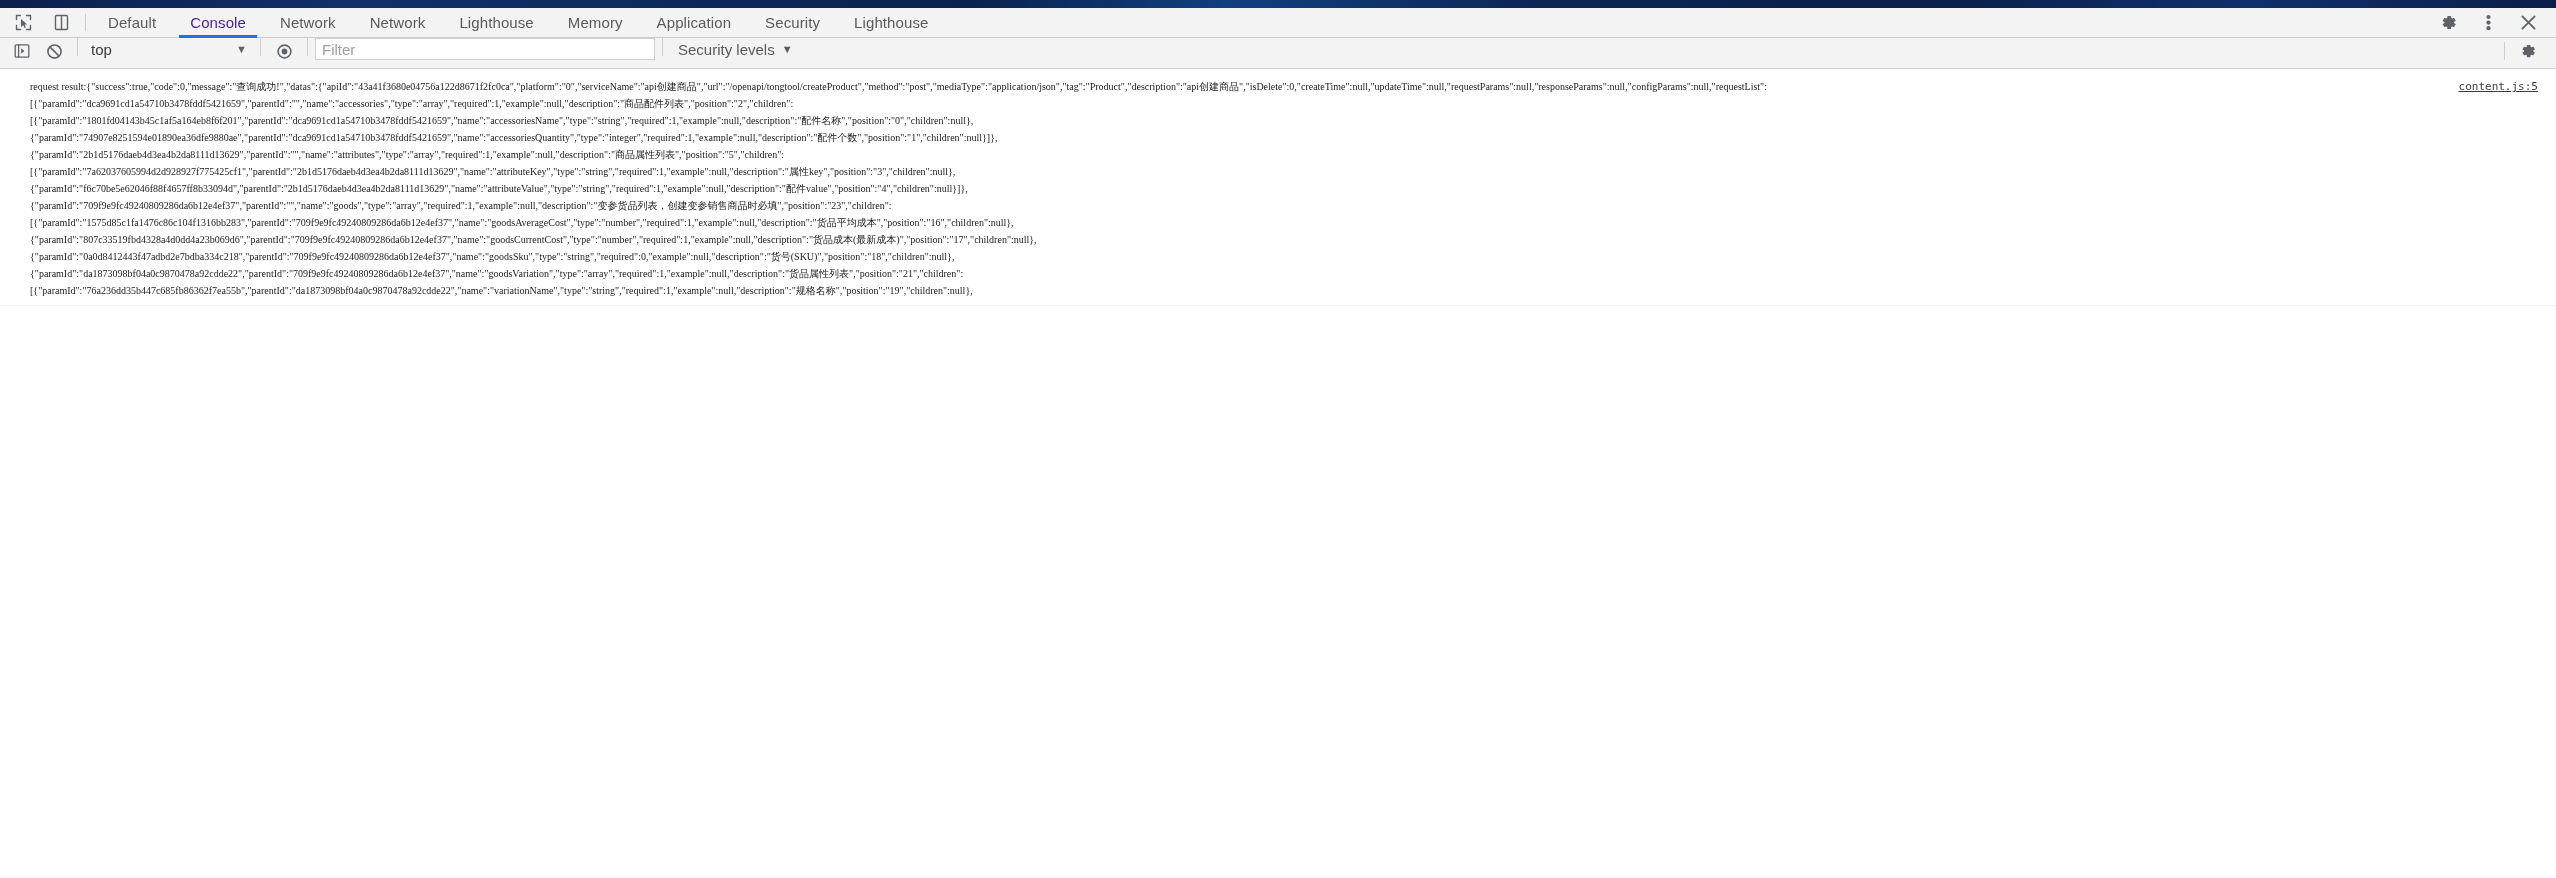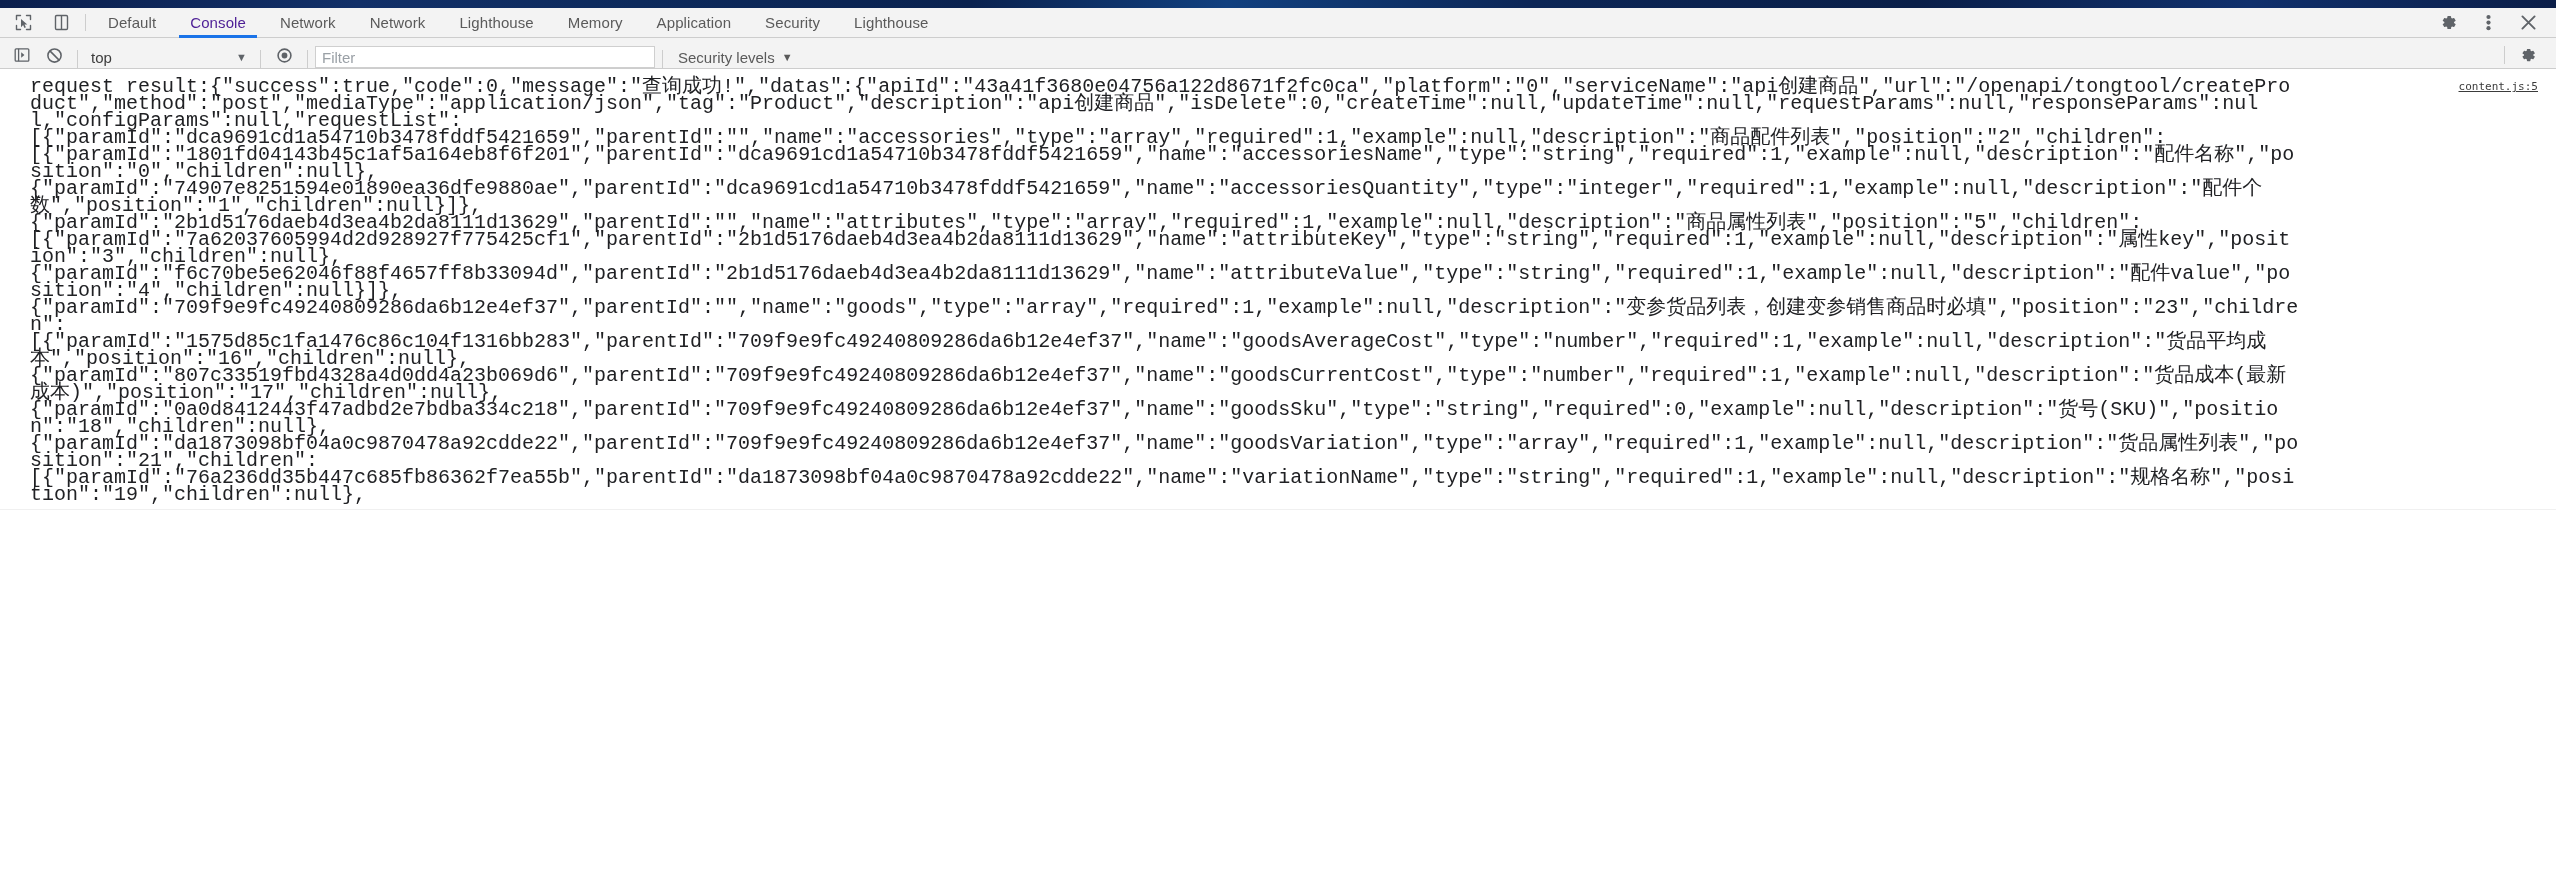--- a/index.html
+++ b/index.html
@@ -67,21 +67,21 @@
     display: flex; align-items: center; justify-content: center;
     cursor: pointer;
   }
 
   
   .filterbar {
     height: 31px;
     background: #f3f3f3;
     border-bottom: 1px solid #cdcdcd;
     display: flex;
-    align-items: flex-end;
+    align-items: flex-start;
     padding-left: 6px;
   }
   .fbtn {
     width: 32px; height: 26px;
     display: flex; align-items: center; justify-content: center;
     cursor: pointer;
   }
   .fsep { width: 1px; height: 18px; background: #cdcdcd; margin: 0 7px; }
   .ctx-select {
     display: flex; align-items: center;
@@ -121,22 +121,22 @@
     height: 816px;
     background: #fff;
     overflow: hidden;
   }
   .msg {
     position: relative;
     padding: 9px 0 6px 0;
     border-bottom: 1px solid #f0f0f0;
   }
   .msg-text {
-    font-family: Liberation Mono, monospace;
-    font-size: 20px;
+    font-family: Liberation Serif, serif;
+    font-size: 10px;
     line-height: 17px;
     color: #202124;
     white-space: pre-wrap;
     word-break: break-all;
     padding-left: 30px;
     padding-right: 255px;
     margin: 0;
   }
   .msg-src {
     position: absolute;

